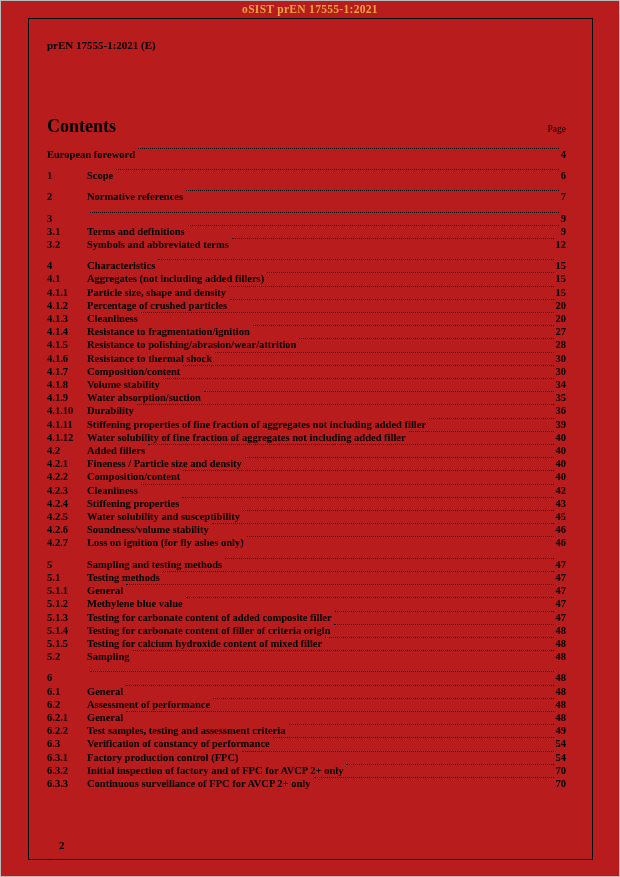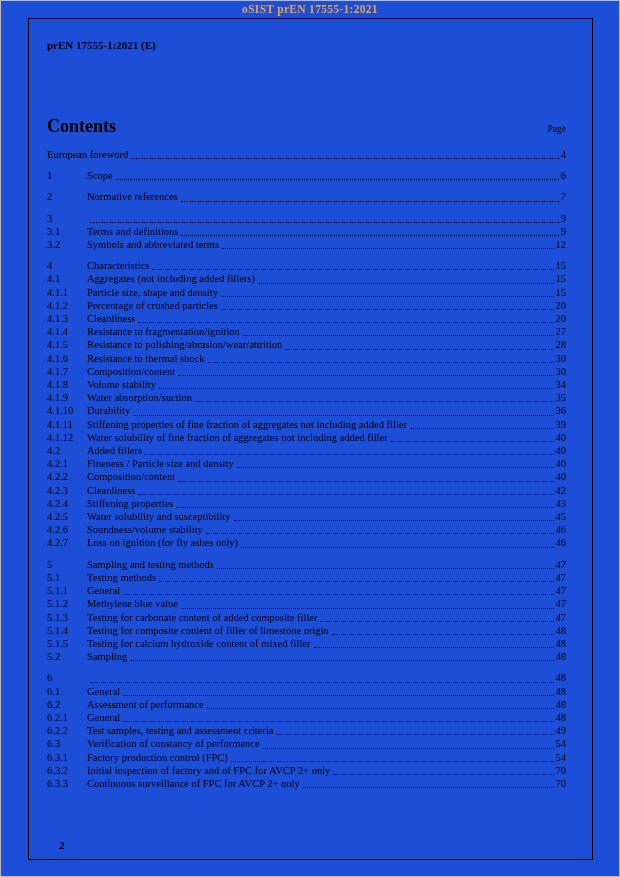--- a/index.html
+++ b/index.html
@@ -1,20 +1,20 @@
 <!DOCTYPE html>
 <html><head>
 <meta charset="utf-8">
 <style>
   html, body { margin: 0; padding: 0; background: #ffffff; }
   .sheet {
     position: relative;
     width: 620px;
     height: 877px;
-    background: #1d4ed8;
+    background: #b91c1c;
     font-family: "Liberation Serif", serif;
     color: #000;
     overflow: hidden;
     border: 1px solid #bbb;
     box-sizing: border-box;
   }
   .watermark {
     position: absolute;
     top: 2px;
     left: 0;
@@ -51,23 +51,23 @@
   }
   .page-label {
     font-size: 9.5px;
     padding-bottom: 1px;
   }
   .toc {
     margin-top: 13px;
   }
   .toc-row {
     display: flex;
-    align-items: flex-end;
+    align-items: flex-start;
     font-size: 10.5px;
-    font-weight: normal;
+    font-weight: bold;
     line-height: 13.2px;
   }
   .toc-row.group-start { margin-top: 8px; }
   .toc-num {
     flex: 0 0 40px;
     width: 40px;
   }
   .toc-title { white-space: nowrap; }
   .toc-leader {
     flex: 1 1 auto;
@@ -293,21 +293,21 @@
     <span class="toc-page">47</span>
   </div>
         <div class="toc-row">
     <span class="toc-num">5.1.3</span>
     <span class="toc-title">Testing for carbonate content of added composite filler</span>
     <span class="toc-leader"></span>
     <span class="toc-page">47</span>
   </div>
         <div class="toc-row">
     <span class="toc-num">5.1.4</span>
-    <span class="toc-title">Testing for composite content of filler of limestone origin</span>
+    <span class="toc-title">Testing for carbonate content of filler of criteria origin</span>
     <span class="toc-leader"></span>
     <span class="toc-page">48</span>
   </div>
         <div class="toc-row">
     <span class="toc-num">5.1.5</span>
     <span class="toc-title">Testing for calcium hydroxide content of mixed filler</span>
     <span class="toc-leader"></span>
     <span class="toc-page">48</span>
   </div>
         <div class="toc-row">

